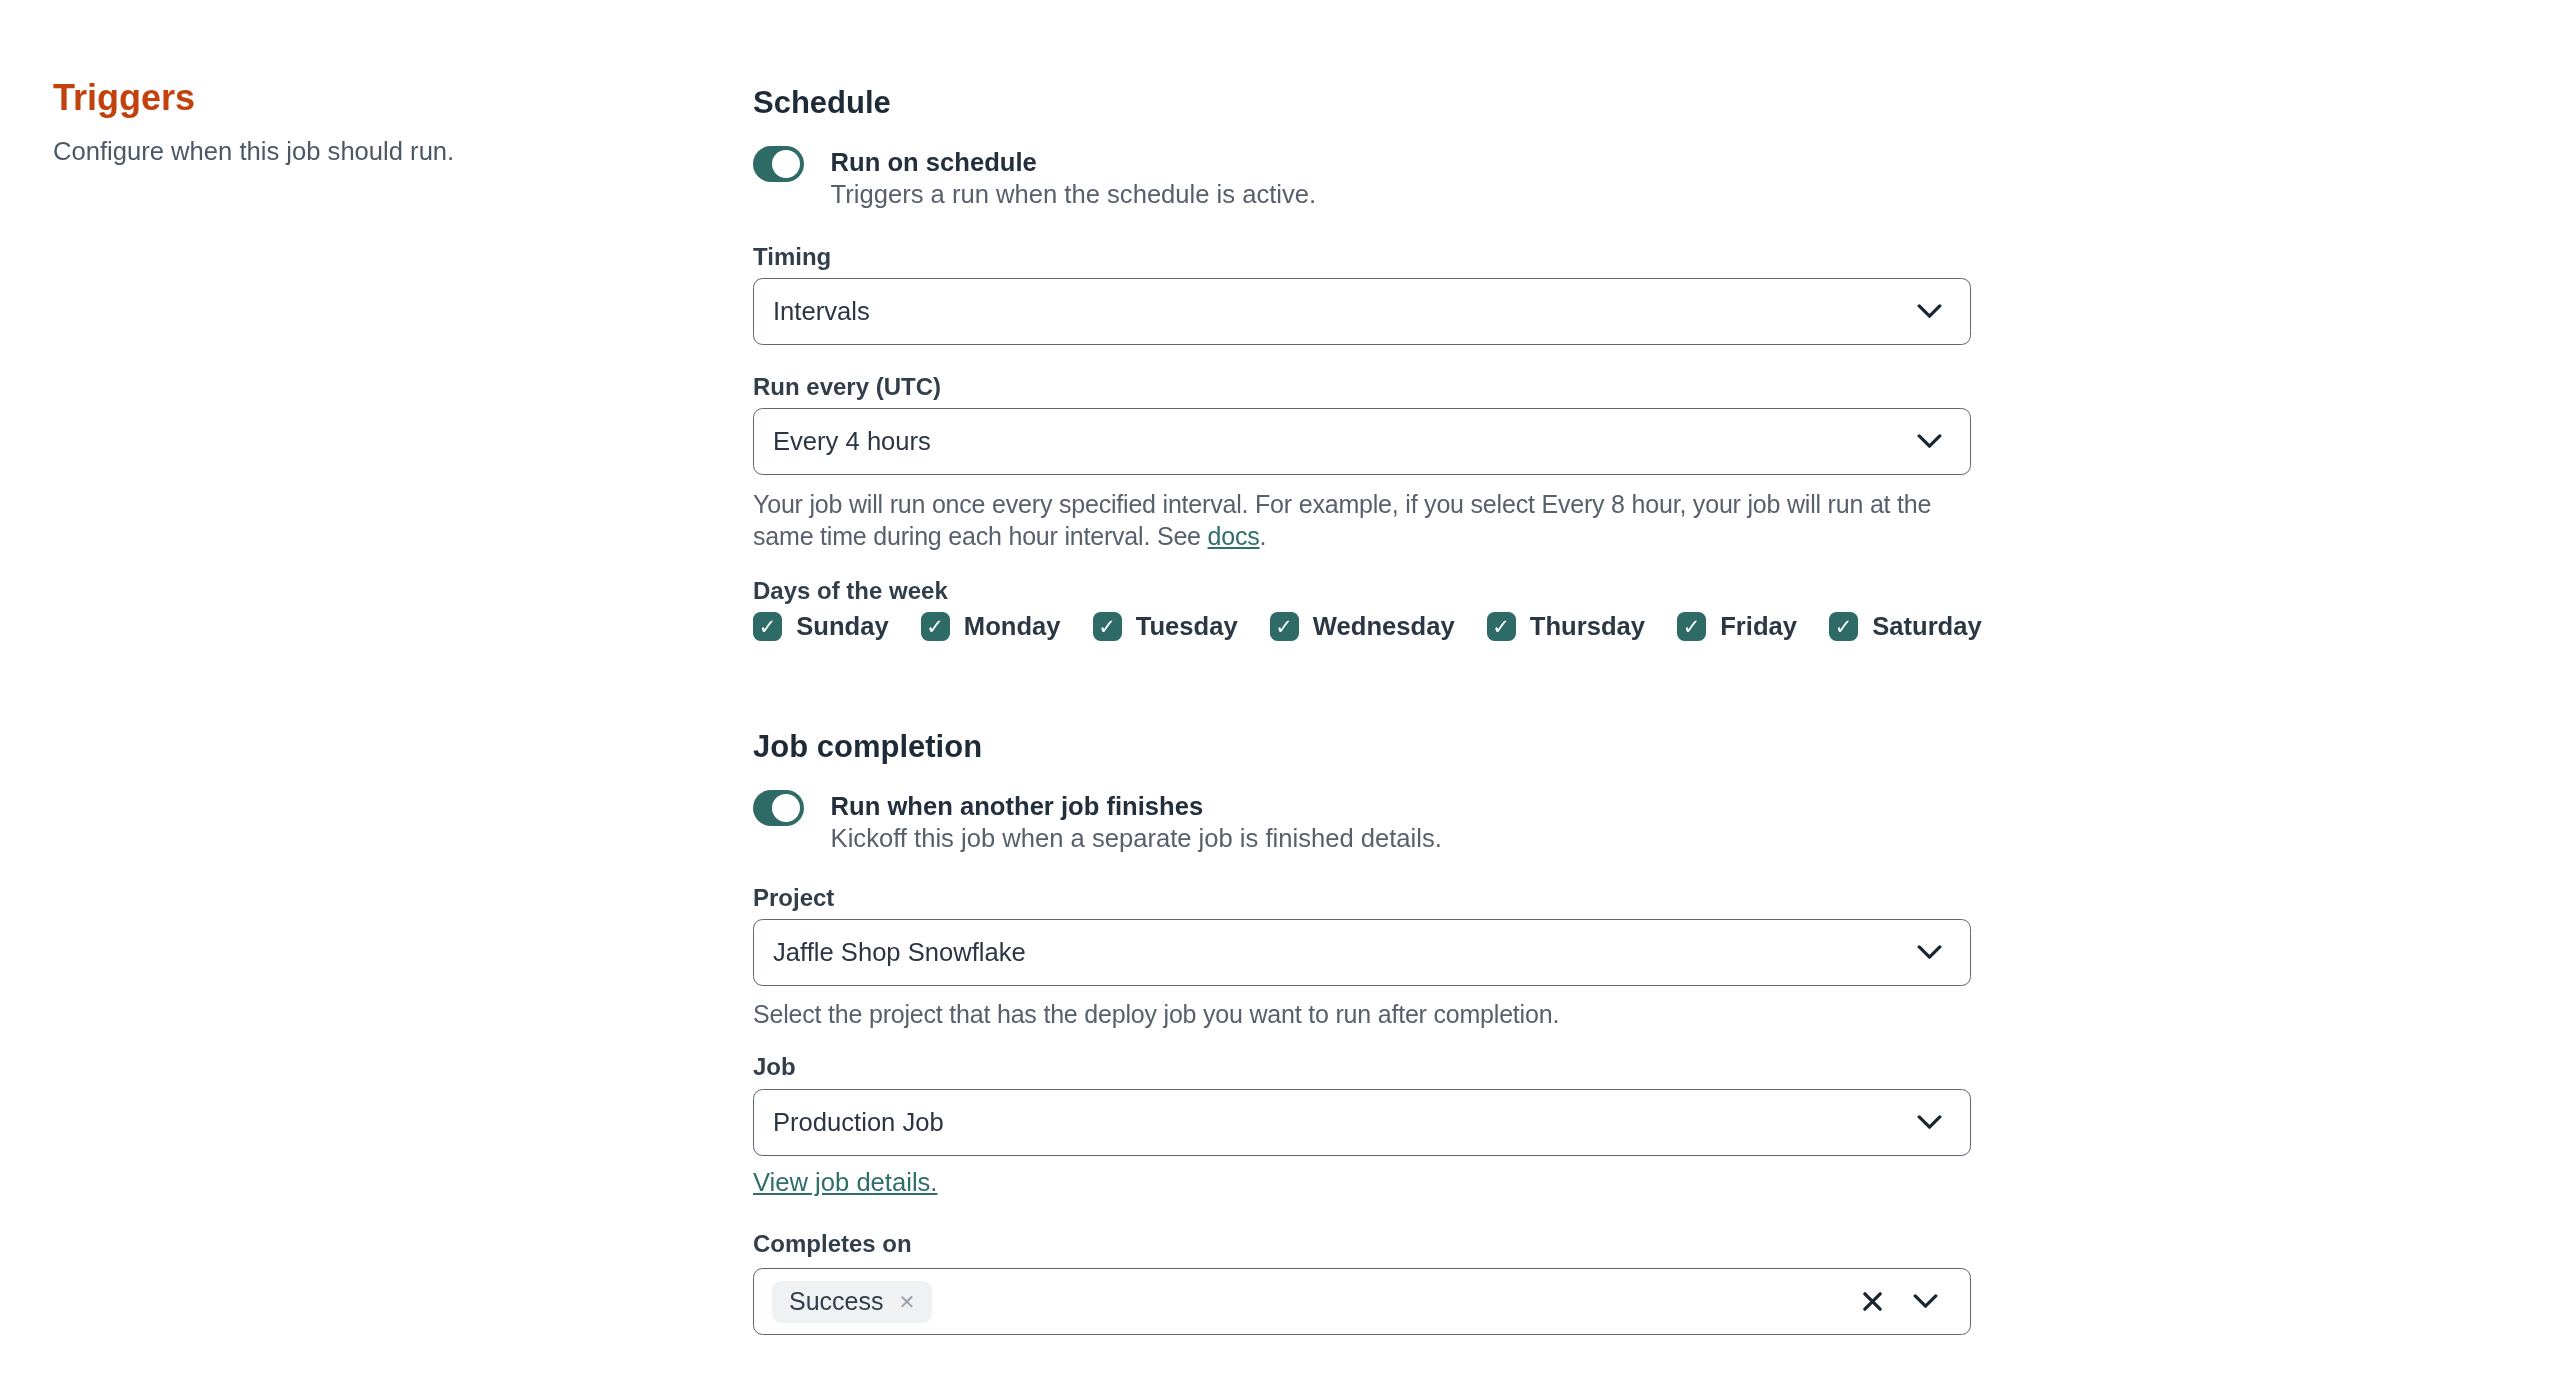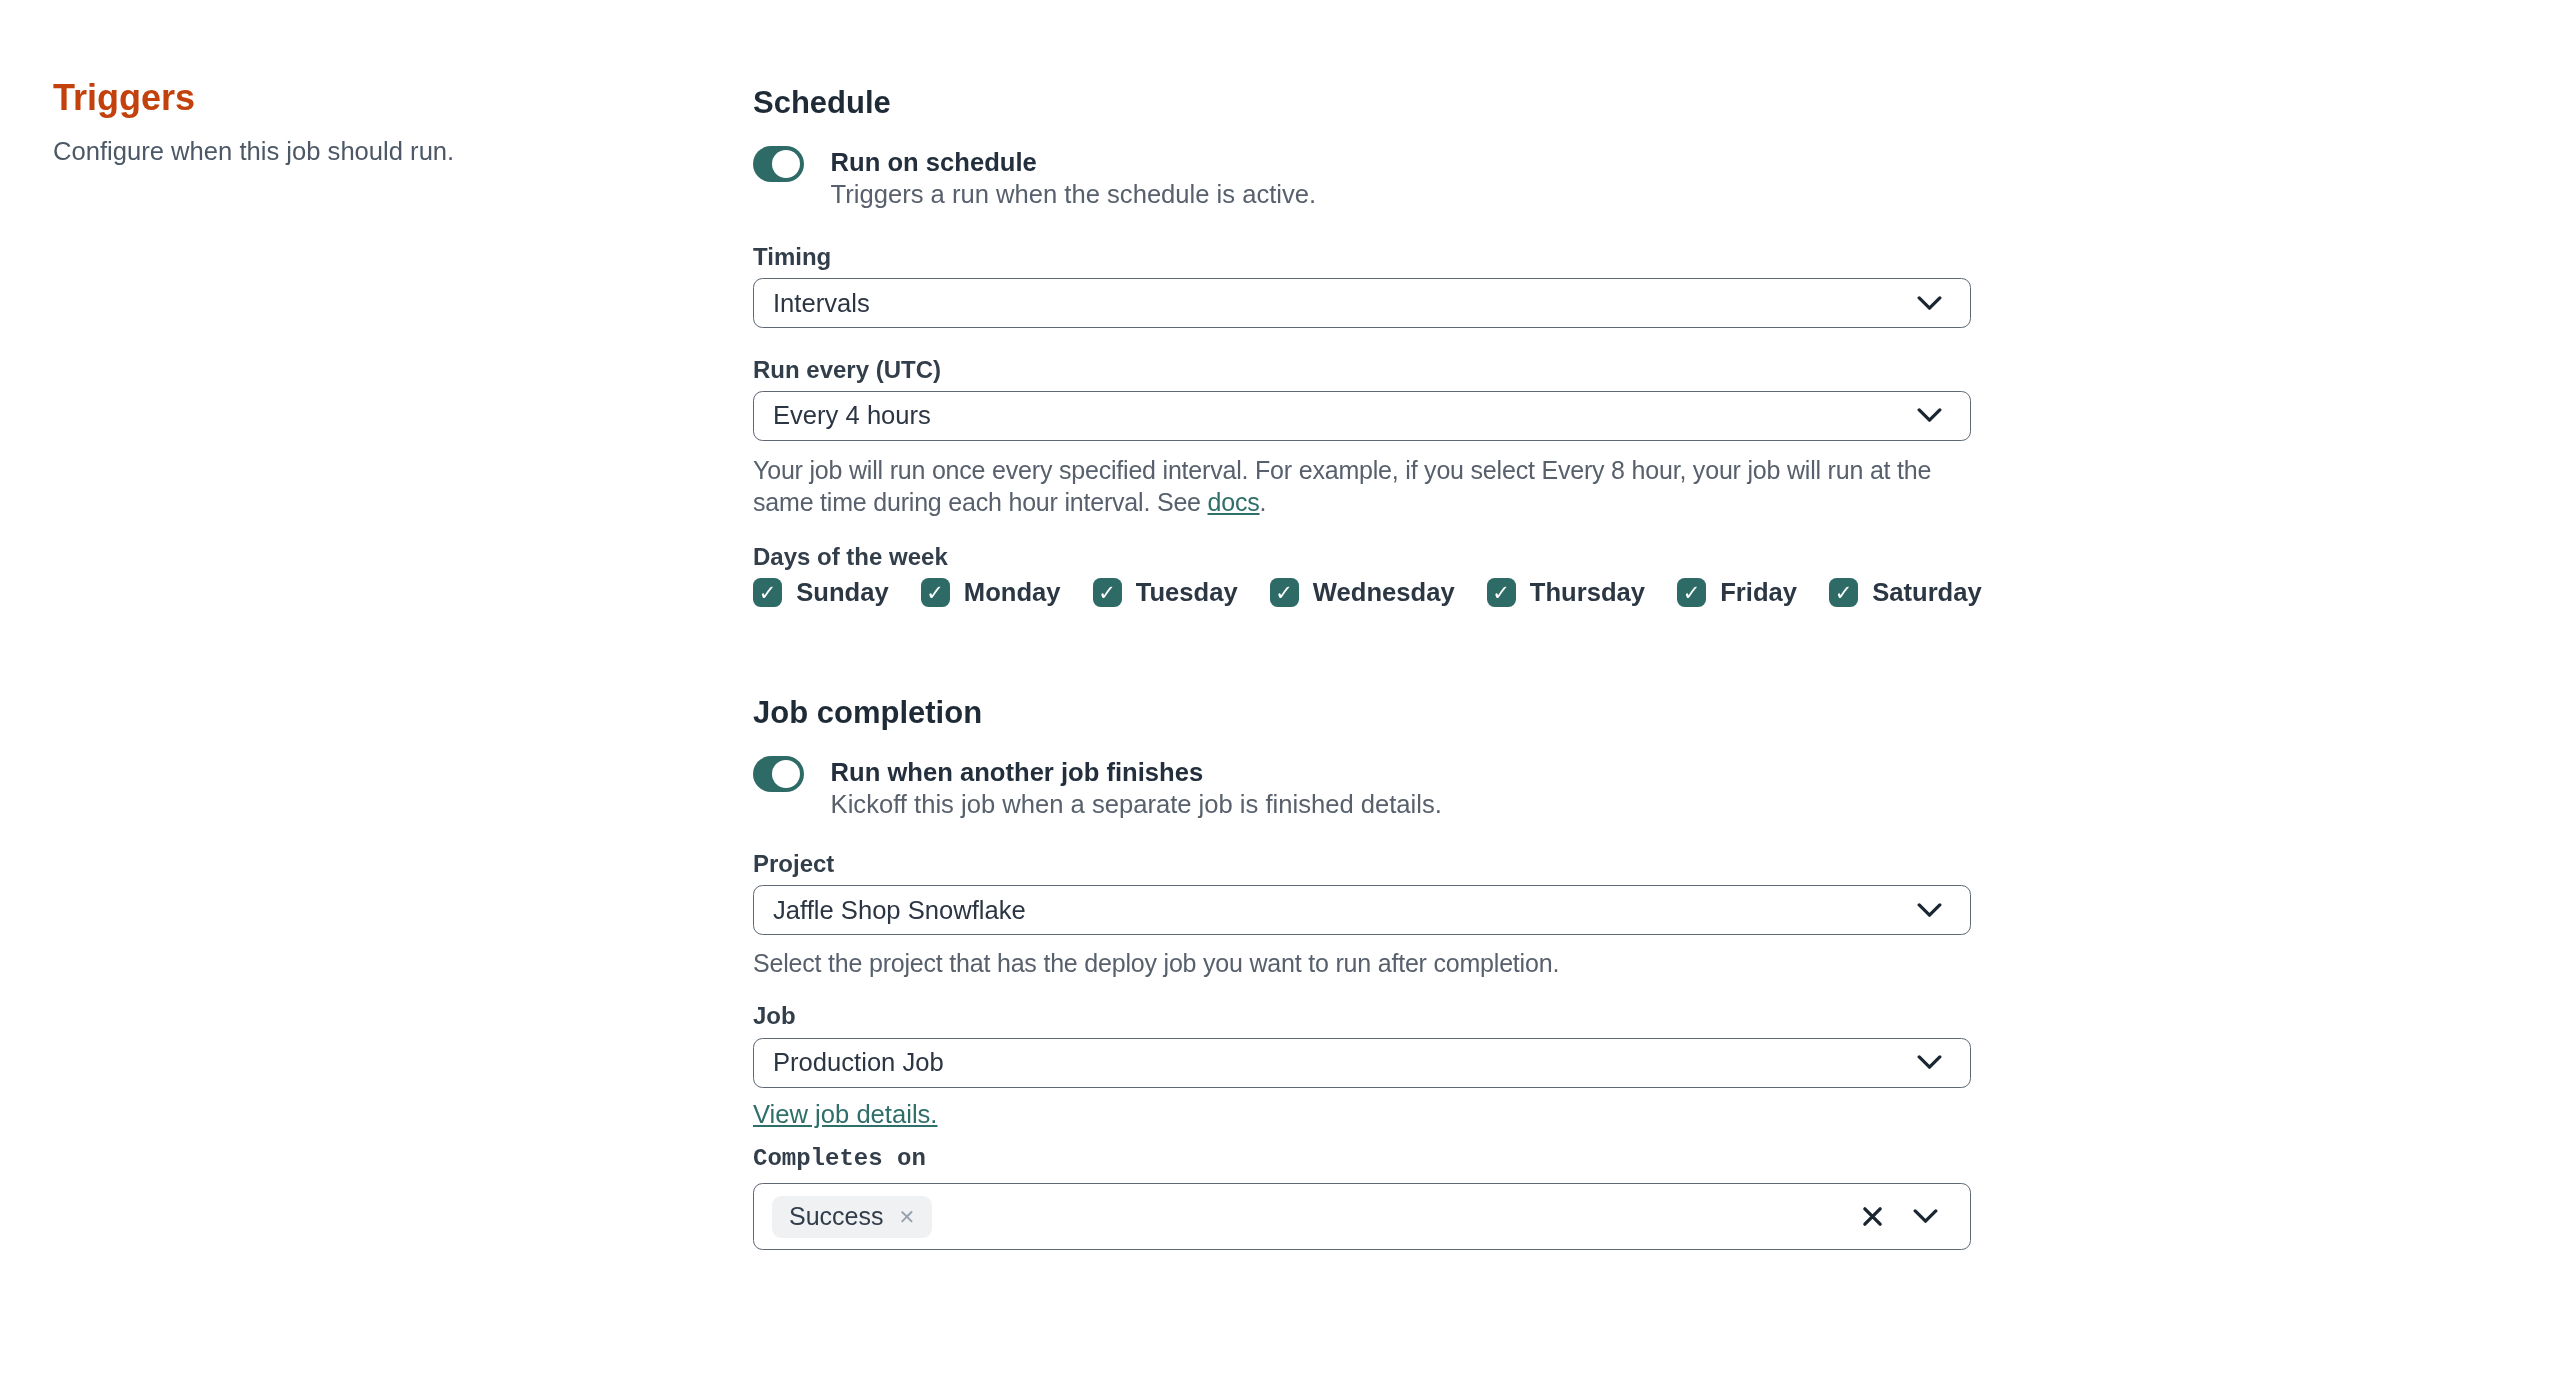--- a/index.html
+++ b/index.html
@@ -93,26 +93,26 @@
     font-size: 24px;
     font-weight: 700;
     color: #333e4b;
     line-height: 26.6px;
   }
   .mt-timing   { margin-top: 34px; }
   .mt-runevery { margin-top: 28.5px; }
   .mt-days     { margin-top: 25.6px; }
   .mt-project  { margin-top: 31px; }
   .mt-job      { margin-top: 24px; }
-  .mt-completes{ margin-top: 16px; font-family: Liberation Mono, monospace; }
+  .mt-completes{ margin-top: 33px; }
 
   
   .select-box {
     margin-top: 7.6px;
-    height: 50px;
+    height: 67px;
     width: 100%;
     border: 1.4px solid #5e6773;
     border-radius: 9.5px;
     background: #ffffff;
     display: flex;
     align-items: center;
     padding: 0 28.5px 0 19px;
     cursor: pointer;
   }
   .select-value {

